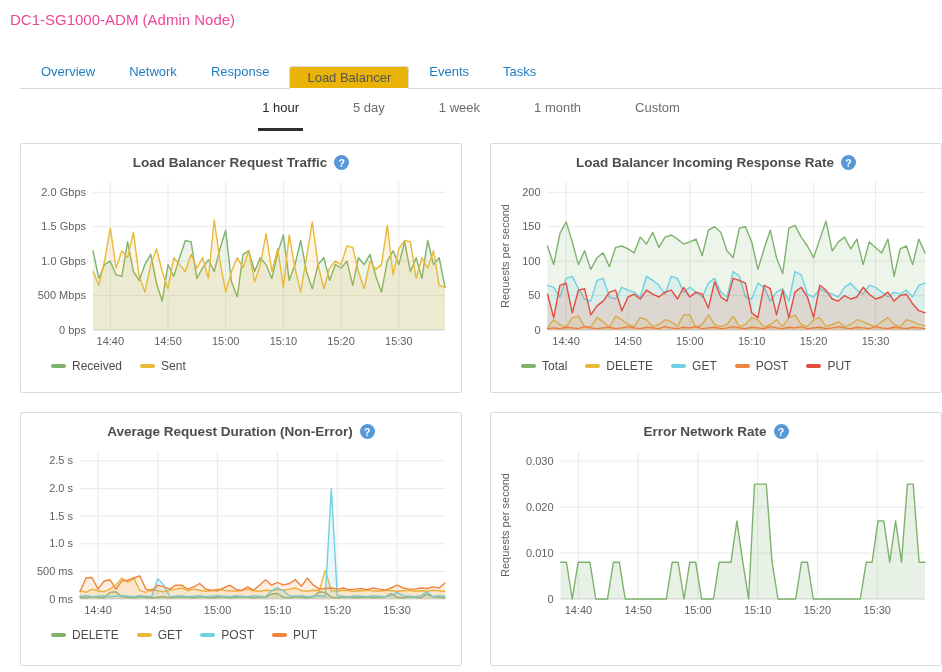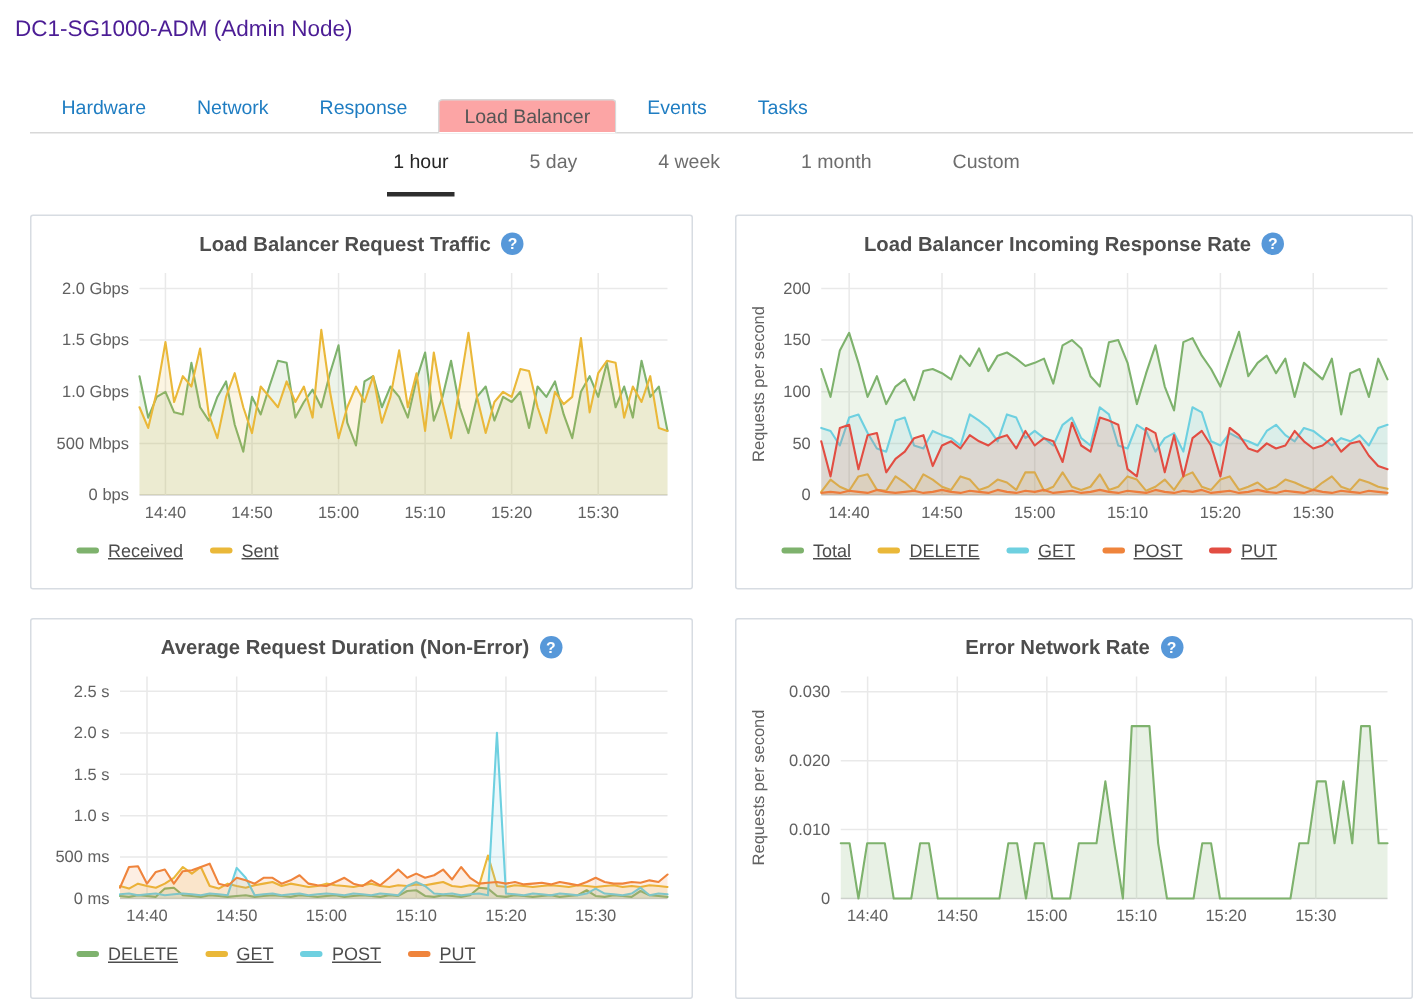--- a/index.html
+++ b/index.html
@@ -4,35 +4,35 @@
 <style>
   * { box-sizing: border-box; }
   html,body { margin:0; padding:0; }
   body {
     width: 942px; height: 672px; overflow: hidden;
     background: #ffffff;
     font-family: "Liberation Sans", sans-serif;
     color: #3d3d3d;
   }
   .page-title {
-    font-size: 15px; font-weight: 400; color: #4c1d95;
+    font-size: 15px; font-weight: 400; color: #ec4899;
     margin: 11px 0 0 10px; height: 18px;
   }
   
   .tabbar {
     display: flex; align-items: flex-end;
     margin: 26px 0 0 20px; padding-left: 4px;
     border-bottom: 1px solid #d8d8d8;
   }
   .tab {
     font-size: 13px; color: #1f7dc2; padding: 9px 14px; margin: 0 3px;
     cursor: pointer; white-space: nowrap;
   }
   .tab.active {
-    color: #555; background: #fca5a5;
+    color: #555; background: #eab308;
     border: 1px solid #d8d8d8; border-bottom: 1px solid #fff;
     margin-bottom: -1px; border-radius: 3px 3px 0 0; padding: 3px 17px; text-align: right;
   }
   
   .timebar {
     display: flex; justify-content: center; gap: 46px;
     margin-top: 9px; font-size: 13px; color: #6d6d6d;
   }
   .trange { padding: 2px 4px 16px; cursor: pointer; }
   .trange.active { color: #262626; border-bottom: 3px solid #2e2e2e; padding-bottom: 6px; }
@@ -53,43 +53,43 @@
     margin: 5px 0 2px;
   }
   .help {
     width: 15px; height: 15px; border-radius: 50%;
     background: #5798d9; color: #fff; font-size: 10.5px; font-weight: bold;
     display: inline-flex; align-items: center; justify-content: center;
     cursor: pointer; flex: 0 0 auto;
   }
   .legend {
     display: flex; gap: 18px; align-items: center;
-    margin: 1px 0 0 22px; font-size: 12px; color: #4c4c4c; text-decoration: underline;
+    margin: 1px 0 0 22px; font-size: 12px; color: #4c4c4c;
   }
   .legend-item { display: inline-flex; align-items: center; cursor: pointer; }
   .swatch { width: 15px; height: 4px; border-radius: 2px; display: inline-block; margin-right: 6px; }
   svg text { font-family: "Liberation Sans", sans-serif; }
 </style>
 </head>
 <body>
 
 <div class="page">
   <h1 class="page-title">DC1-SG1000-ADM (Admin Node)</h1>
   <div class="tabbar">
-      <div class="tab">Hardware</div>
+      <div class="tab">Overview</div>
       <div class="tab">Network</div>
       <div class="tab">Response</div>
       <div class="tab active">Load Balancer</div>
       <div class="tab">Events</div>
       <div class="tab">Tasks</div>
     </div>
   <div class="timebar">
       <div class="trange active">1 hour</div>
       <div class="trange">5 day</div>
-      <div class="trange">4 week</div>
+      <div class="trange">1 week</div>
       <div class="trange">1 month</div>
       <div class="trange">Custom</div>
     </div>
   <div class="grid">
       <div class="panel"><div class="panel-title">
           <span>Load Balancer Request Traffic</span>
           <span class="help" style="background: rgb(87, 152, 217);">?</span>
         </div><svg width="424" height="182">
           <g>
             <line x1="64" x2="416" y1="20.3" y2="20.3" stroke="#e9e9e9" stroke-width="1"></line>

